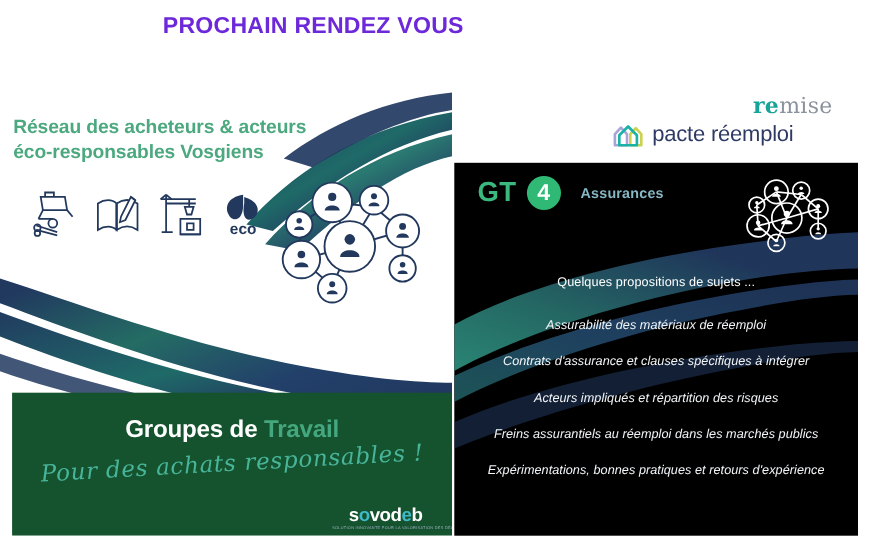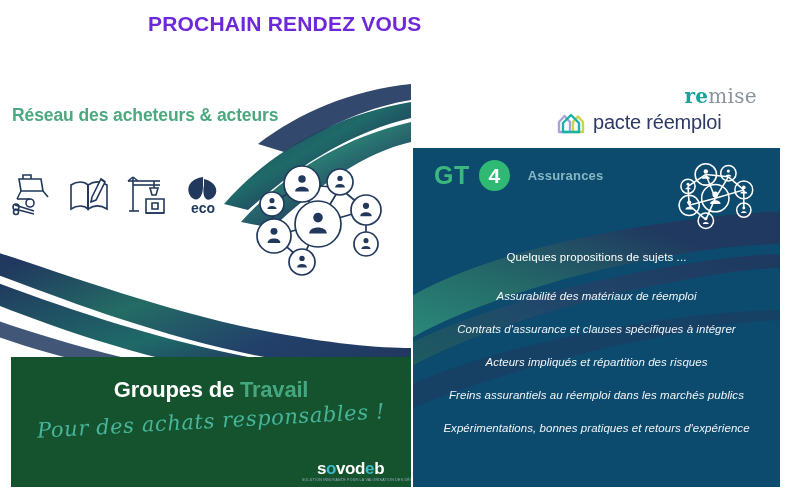--- a/index.html
+++ b/index.html
@@ -51,21 +51,21 @@
     font-size: 17.5px;
     font-weight: bold;
     line-height: 1.33;
     color: #4CA97F;
     letter-spacing: -0.1px;
   }
   .left-heading .ln { display: block; }
 
   .icon-row {
     position: absolute;
-    left: 10px;
+    left: 28px;
     top: 96px;
     width: 215px;
     height: 52px;
     display: flex;
     align-items: center;
     gap: 13px;
   }
   .icon-row .ic { width: 44px; height: 46px; display: block; }
 
   .people-net {
@@ -134,21 +134,21 @@
     transform: scale(1.35);
   }
 
   
   .flyer-right {
     position: absolute;
     left: 413px;
     top: 148px;
     width: 367px;
     height: 339px;
-    background: #0c4a6e;
+    background: #000000;
     overflow: hidden;
   }
   .flyer-right .waves-r {
     position: absolute;
     inset: 0;
     width: 367px;
     height: 339px;
   }
 
   
@@ -298,20 +298,21 @@
     <path d="M-10,178 C60,200 160,238 260,258 C330,272 380,276 411,276
              L411,300 C360,300 300,294 240,280 C140,258 50,222 -10,200 Z" fill="url(#gradC)"></path>
     <path d="M-10,208 C70,238 180,276 290,292 C340,298 385,300 411,300
              L411,322 C370,322 320,318 264,308 C150,290 50,254 -10,230 Z" fill="url(#gradA)"></path>
     <path d="M-10,246 C80,278 200,308 320,318 C360,322 390,322 411,322
              L411,334 C380,334 340,332 300,328 C180,316 60,288 -10,262 Z" fill="#21385F" opacity="0.85"></path>
   </svg>
 
   <div class="left-heading">
     <span class="ln">Réseau des acheteurs &amp; acteurs</span>
+    <span class="ln">éco-responsables Vosgiens</span>
   </div>
 
   <div class="icon-row">
 
     <svg class="ic" viewBox="0 0 44 46">
       <g fill="none" stroke="#22385C" stroke-width="1.6">
         <path d="M9,8 L31,8 L33,20 L11,20 Z"></path>
         <path d="M13,8 L13,4 L21,4 L21,8"></path>
         <path d="M11,20 L7,28"></path>
         <path d="M33,20 L38,26"></path>

